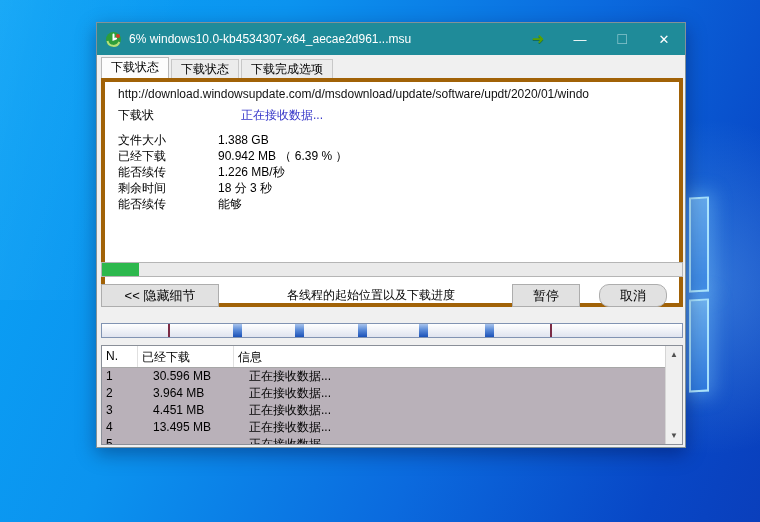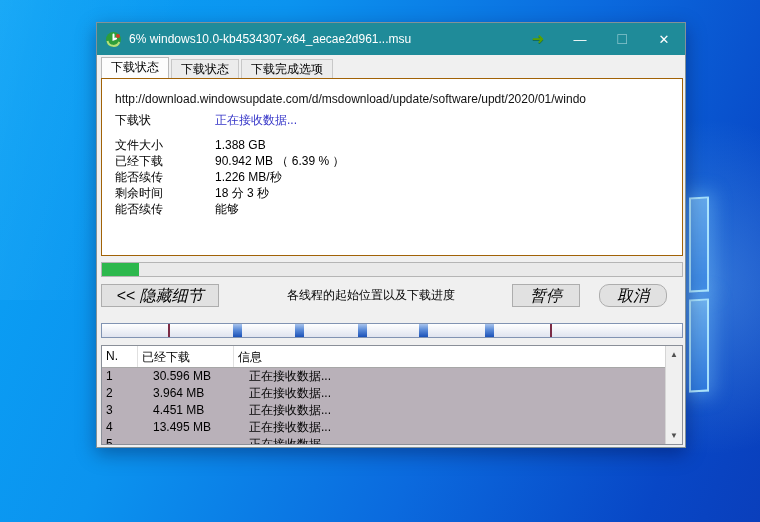--- a/index.html
+++ b/index.html
@@ -40,41 +40,41 @@
   
   .tabbar { position:absolute; left:4px; top:34px; right:4px; height:21px;
     display:flex; align-items:flex-end; }
   .tab { font-size:12px; padding:3px 9px 3px 9px; border:1px solid #c8c8c8;
     border-bottom:none; background:#ececec; color:#000; margin-right:2px;
     height:19px; line-height:13px; }
   .tab.active { background:#fdfdfd; height:21px; border-color:#b9b9b9;
     position:relative; z-index:2; }
 
   
-  .status-panel { position:absolute; left:4px; top:55px; width:582px; height:178px;
-    background:#ffffff; border:1px solid #a16207; padding:13px 6px 0 13px;
+  .status-panel { position:absolute; left:4px; top:55px; width:582px; height:229px;
+    background:#ffffff; border:4px solid #a16207; padding:5px 6px 0 13px;
     overflow:hidden; }
   .url-line { font-size:12px; color:#111; white-space:nowrap; overflow:hidden;
     margin-bottom:6px; }
   .field-row { display:flex; font-size:12px; line-height:16px; }
-  .field-row.gap-after { margin-bottom:9px; }
+  .field-row.gap-after { margin-bottom:9px;gap:23px; }
   .field-label { width:100px; flex:0 0 auto; color:#000; }
   .field-value { color:#000; }
   .field-value.highlight { color:#3535c8; }
 
   
   .main-progress { position:absolute; left:4px; top:239px; width:582px; height:15px;
     background:#eaeaea; border:1px solid #b5b5b5; }
   .main-progress-fill { height:100%; background:#2db84d; }
 
   
   .btn-row { position:absolute; left:0; top:261px; width:100%; height:24px; }
   .win-btn { position:absolute; top:0; height:23px; background:#e1e1e1;
-    border:1px solid #adadad; font-size:16px; color:#000; 
-    line-height:21px; font-family:inherit;font-style:italic; }
+    border:1px solid #adadad; font-size:13px; color:#000; 
+    line-height:21px; font-family:inherit; }
   .btn-hide { left:4px; width:118px; }
   .btn-pause { right:105px; width:68px; }
   .btn-cancel { right:18px; width:68px;border-radius:10px; }
   .threads-caption { position:absolute; left:160px; right:200px; top:3px;
     text-align:center; font-size:12px; color:#000; white-space:nowrap; }
 
   
   .thread-bar { position:absolute; left:4px; top:300px; width:582px; height:15px;
     border:1px solid #8193b2; background:linear-gradient(#ffffff, #e0e4ef); }
   .marker { position:absolute; top:0; height:100%; }

